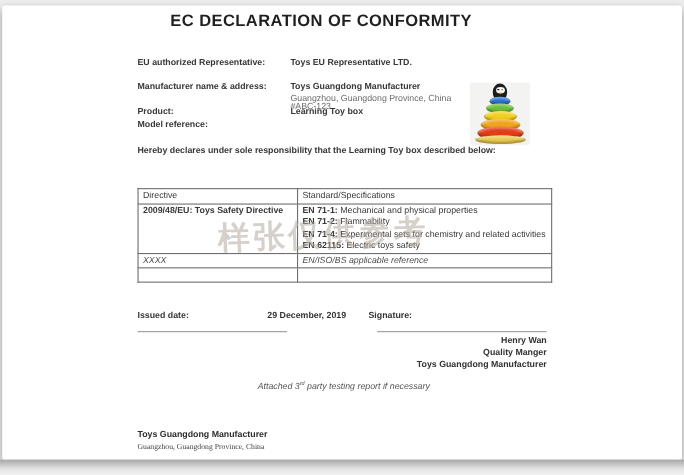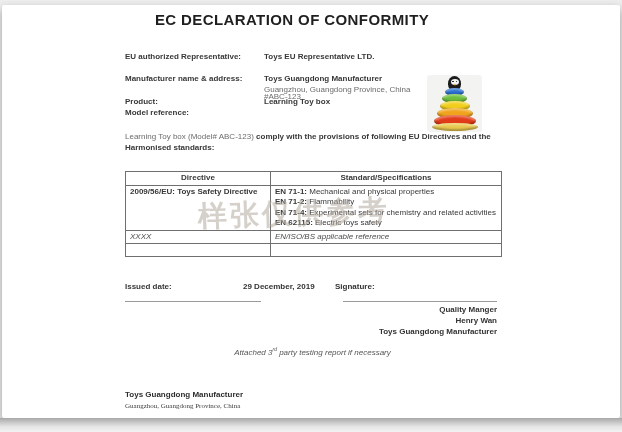--- a/index.html
+++ b/index.html
@@ -33,21 +33,21 @@
   }
   .doc-table {
     position:absolute; left:125px; top:171px; width:376px;
     border-collapse:collapse; table-layout:fixed;
     font-size:8px; color:#383838;
   }
   .doc-table td, .doc-table th {
     border:1px solid #6f6f6f; padding:1px 4px; vertical-align:top; text-align:left;
     line-height:10.5px;
   }
-  .doc-table th { font-weight:700;text-align:center; }
+  .doc-table th { font-weight:400; }
   .std-line span { white-space:pre-wrap; }
   .italic { font-style:italic; color:#4d4d4d;margin-top:17px; }
   .watermark {
     position:absolute; left:198px; top:194px; z-index:6;
     font-size:29px; font-weight:700; letter-spacing:3px;
     color:#b3aa9f; opacity:0.55; transform:rotate(-2deg);
     pointer-events:none; white-space:nowrap;
     font-family:"DejaVu Sans", sans-serif;
   }
   .rule { position:absolute; border-top:1px solid #9a9a9a; height:0; }
@@ -104,35 +104,35 @@
     <div class="penguin-beak"></div>
     <div class="ring" style="left: 18px; top: 13px; width: 19px; height: 8px; background: rgb(42, 111, 210);"></div>
     <div class="ring" style="left: 15px; top: 19px; width: 25px; height: 9px; background: rgb(111, 191, 58);"></div>
     <div class="ring" style="left: 12.5px; top: 26px; width: 30px; height: 10px; background: rgb(242, 207, 29);"></div>
     <div class="ring" style="left: 9.5px; top: 33px; width: 36px; height: 11px; background: rgb(240, 164, 28);"></div>
     <div class="ring" style="left: 6.5px; top: 40px; width: 42px; height: 12px; background: rgb(226, 59, 26);"></div>
     <div class="ring" style="left: 4.5px; top: 48px; width: 46px; height: 8px; background: rgb(233, 201, 79);"></div>
   </div>
 
   <div class="decl">
-    <div><span class="light">Learning Toy box (Model# ABC-123)</span><span class="b"> comply with the provisions of following EU Directives and the Harmonised standards:</span></div>
+    <div class="b">Hereby declares under sole responsibility that the Learning Toy box described below:</div>
   </div>
 
   <table class="doc-table">
     <colgroup>
         <col style="width:145px">
         <col style="width:231px">
       </colgroup>
     <tbody>
         <tr>
       <th>Directive</th>
       <th>Standard/Specifications</th>
     </tr>
     <tr>
-      <td class="b">2009/56/EU: Toys Safety Directive</td>
+      <td class="b">2009/48/EU: Toys Safety Directive</td>
       <td>
         <div class="std-line"><span class="b">EN 71-1:</span><span> Mechanical and physical properties</span></div>
         <div class="std-line"><span class="b">EN 71-2:</span><span> Flammability</span></div>
         <div class="std-line"><span class="b">EN 71-4:</span><span> Experimental sets for chemistry and related activities</span></div>
         <div class="std-line"><span class="b">EN 62115:</span><span> Electric toys safety</span></div>
       </td>
     </tr>
     <tr>
       <td class="italic">XXXX</td>
       <td class="italic">EN/ISO/BS applicable reference</td>
@@ -147,22 +147,22 @@
   <div class="watermark">样张仅供参考</div>
 
   <div class="lbl" style="top:282px">Issued date:</div>
   <div class="abs b" style="left:203px; top:282px; font-size:8px; color:#333;padding-left:40px;">29 December, 2019</div>
   <div class="abs b" style="left:335px; top:282px; font-size:8px; color:#333;">Signature:</div>
 
   <div class="rule" style="left:125px; top:301px; width:136px;"></div>
   <div class="rule" style="left:343px; top:301px; width:154px;"></div>
 
   <div class="sig-block">
+    <div>Henry Wan</div>
     <div>Quality Manger</div>
-    <div>Henry Wan</div>
     <div>Toys Guangdong Manufacturer</div>
   </div>
 
   <div class="note"><span>Attached 3</span><sup>rd</sup><span> party testing report if necessary</span></div>
 
   <div class="footer-co">Toys Guangdong Manufacturer</div>
   <div class="footer-ad">Guangzhou, Guangdong Province, China</div>
 </div>
 
 </body></html>

